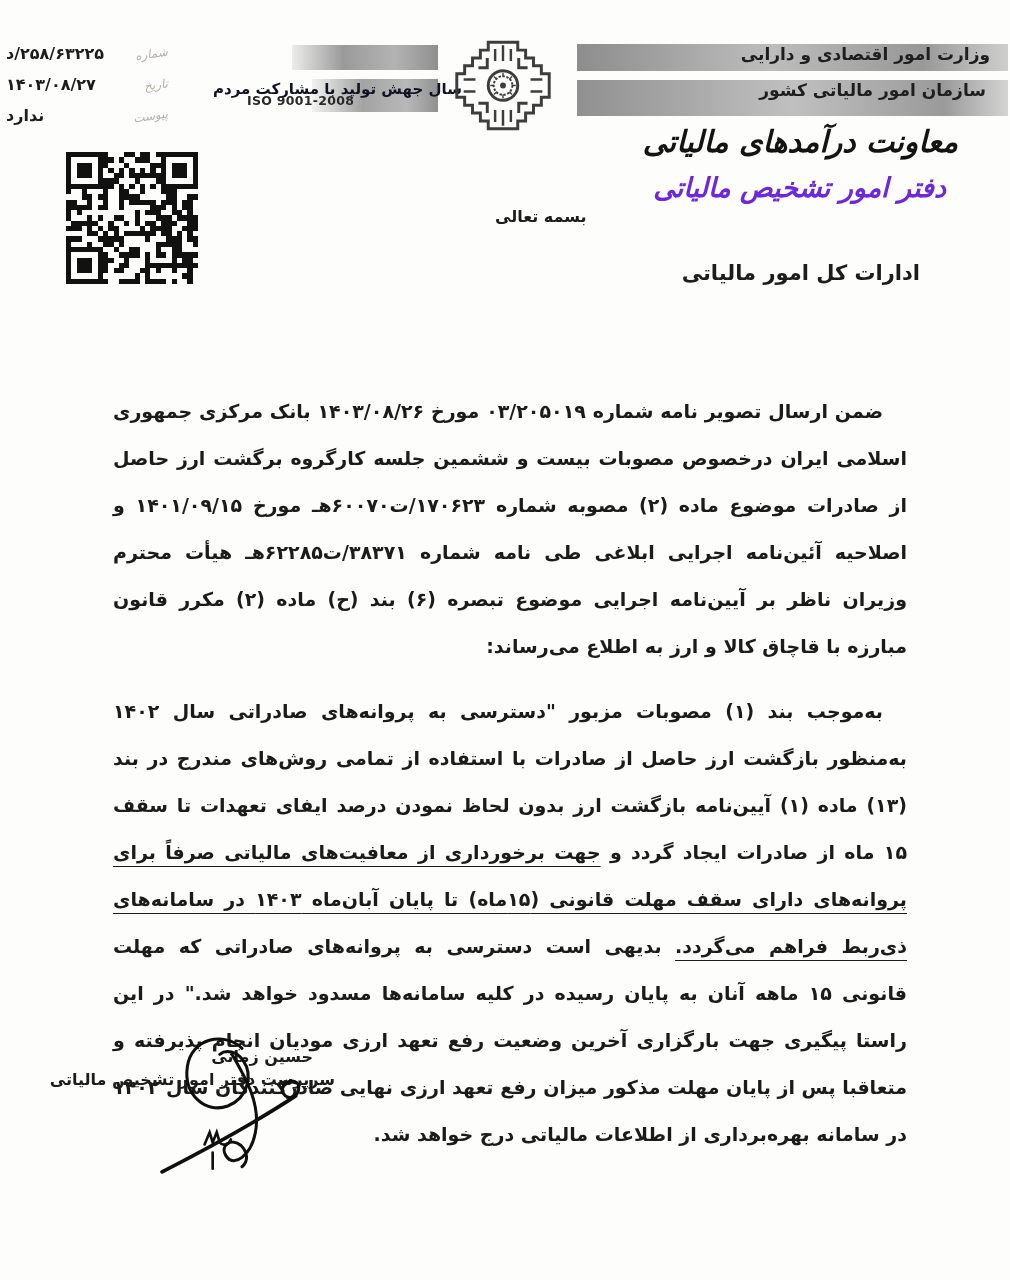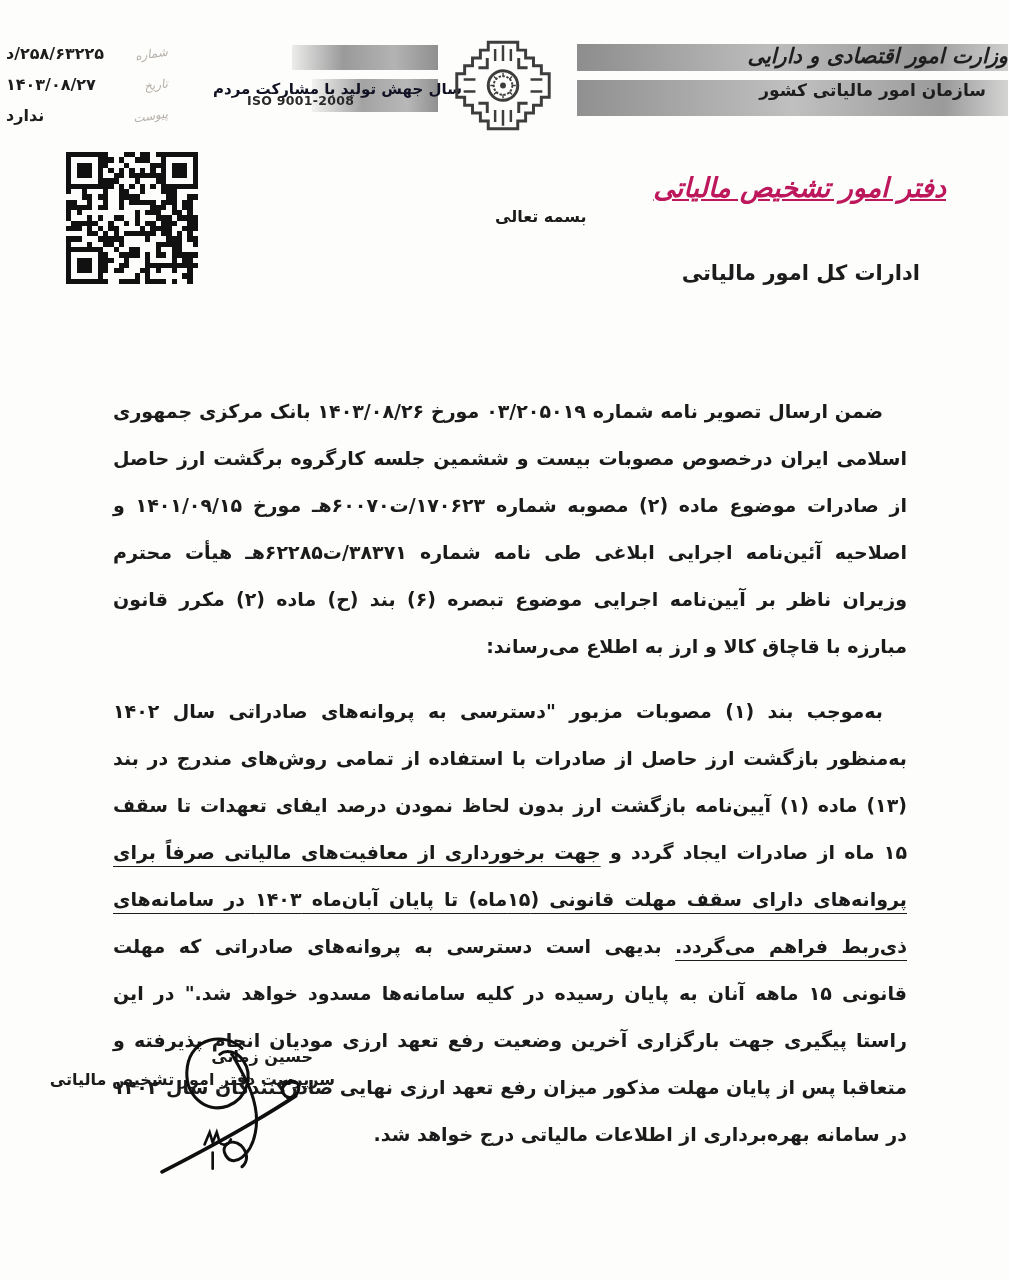--- a/index.html
+++ b/index.html
@@ -22,24 +22,24 @@
     background:linear-gradient(90deg,rgba(140,140,140,.15),#9a9a9a 35%,#b3b3b3 70%,#8f8f8f);}
   .band-l2{left:312px;top:79px;width:126px;height:33px;
     background:linear-gradient(90deg,rgba(140,140,140,.1),#a3a3a3 40%,#b8b8b8 75%,#909090);}
   .band-r1{left:577px;top:44px;width:431px;height:27px;
     background:linear-gradient(90deg,#8d8d8d,#bdbdbd 45%,#989898 80%,rgba(150,150,150,.45));}
   .band-r2{left:577px;top:80px;width:431px;height:36px;
     background:linear-gradient(90deg,#909090,#c0c0c0 50%,#9a9a9a 85%,rgba(150,150,150,.4));}
   
   .slogan{position:absolute;left:213px;top:50px;z-index:2;font-size:15px;font-weight:bold;color:#101223;direction:rtl;margin-top:30px;}
   .iso{position:absolute;left:247px;top:93px;z-index:2;font-size:12.5px;font-weight:600;color:#2a2a2a;letter-spacing:.3px;direction:ltr;}
-  .ministry{position:absolute;right:2px;top:44px;z-index:2;font-size:21px;font-weight:bold;font-style:italic;color:#1e1e1e;}
+  .ministry{position:absolute;right:20px;top:44px;z-index:2;font-size:17px;font-weight:bold;color:#1e1e1e;}
   .org{position:absolute;right:24px;top:80px;z-index:2;font-size:17px;font-weight:bold;color:#1e1e1e;margin-left:8px;}
   .deputy{position:absolute;right:52px;top:124px;z-index:2;font-size:30px;font-weight:bold;font-style:italic;color:#131313;}
-  .office{position:absolute;right:64px;top:172px;z-index:2;font-size:27px;font-weight:bold;font-style:italic;color:#be185d;text-decoration:underline;}
+  .office{position:absolute;right:64px;top:172px;z-index:2;font-size:27px;font-weight:bold;font-style:italic;color:#6d28d9;}
   
   .emblem{position:absolute;left:444px;top:36px;width:118px;height:99px;z-index:2;}
   .emblem svg{width:100%;height:100%;}
   
   .besmele{position:absolute;left:495px;top:207px;width:110px;text-align:left;font-weight:bold;font-size:16px;}
   .recipient{position:absolute;right:90px;top:261px;font-size:21px;font-weight:bold;text-align:center;}
   .body{position:absolute;top:370px;right:85px;left:95px;direction:rtl;text-align:justify;
         font-size:19px;line-height:47px;color:#1b1b1b;}
   .body p{margin:18px;text-indent:24px;font-weight:bold;}
   .u{text-decoration:underline;text-underline-offset:7px;text-decoration-thickness:1.2px;}
@@ -76,20 +76,21 @@
 
   <div class="band band-l1"></div>
   <div class="band band-l2"></div>
   <div class="band band-r1"></div>
   <div class="band band-r2"></div>
 
   <div class="slogan">سال جهش تولید با مشارکت مردم</div>
   <div class="iso">ISO 9001-2008</div>
   <div class="ministry">وزارت امور اقتصادی و دارایی</div>
   <div class="org">سازمان امور مالیاتی کشور</div>
+  <div class="deputy">معاونت درآمدهای مالیاتی</div>
   <div class="office">دفتر امور تشخیص مالیاتی</div>
 
   <div class="emblem">
     <svg viewBox="0 0 120 100" aria-hidden="true">
       <g stroke="#3d3d3d" fill="none" stroke-width="3">
         <path d="M45 6 H75 V14 H83 V22 H91 V30 H99 V38 H107 V62 H99 V70 H91 V78 H83 V86 H75 V94 H45 V86 H37 V78 H29 V70 H21 V62 H13 V38 H21 V30 H29 V22 H37 V14 H45 Z"></path>
         <path d="M44 22 v10 h-9 M76 22 v10 h9 M44 78 v-10 h-9 M76 78 v-10 h9"></path>
         <path d="M52 13 v12 M60 9 v16 M68 13 v12 M52 87 v-12 M60 91 v-16 M68 87 v-12" stroke-width="2.5"></path>
         <path d="M20 44 h12 M20 56 h12 M100 44 h-12 M100 56 h-12" stroke-width="2.5"></path>
       </g>

